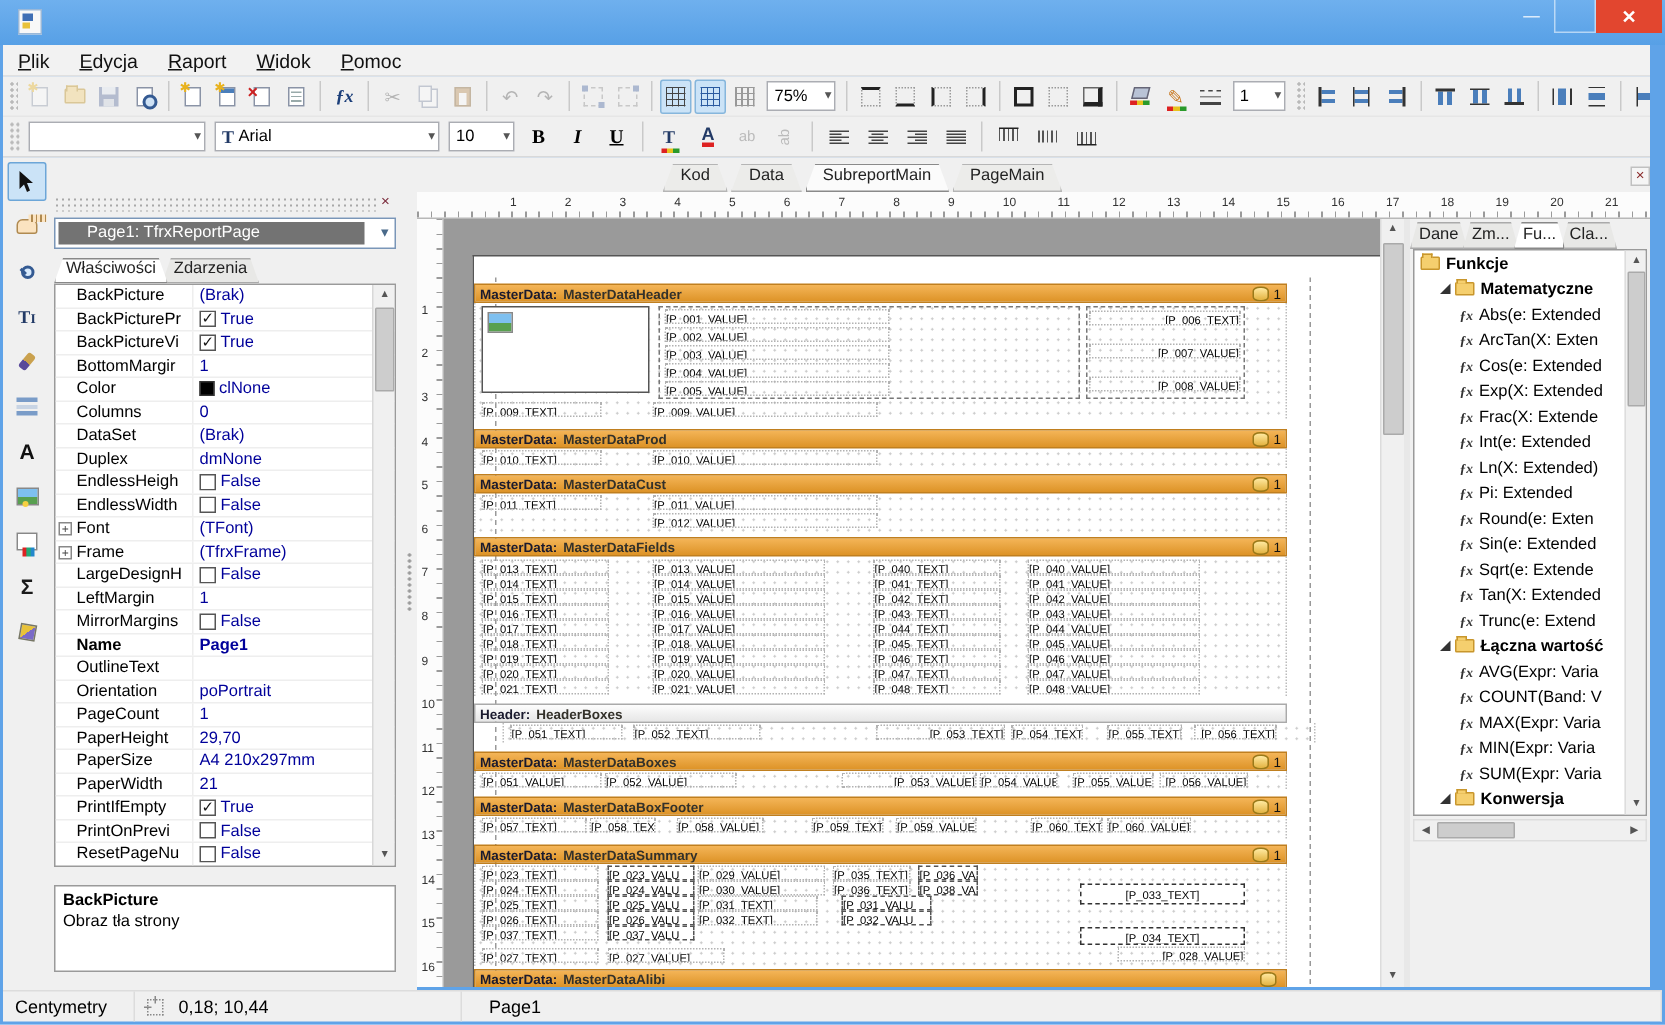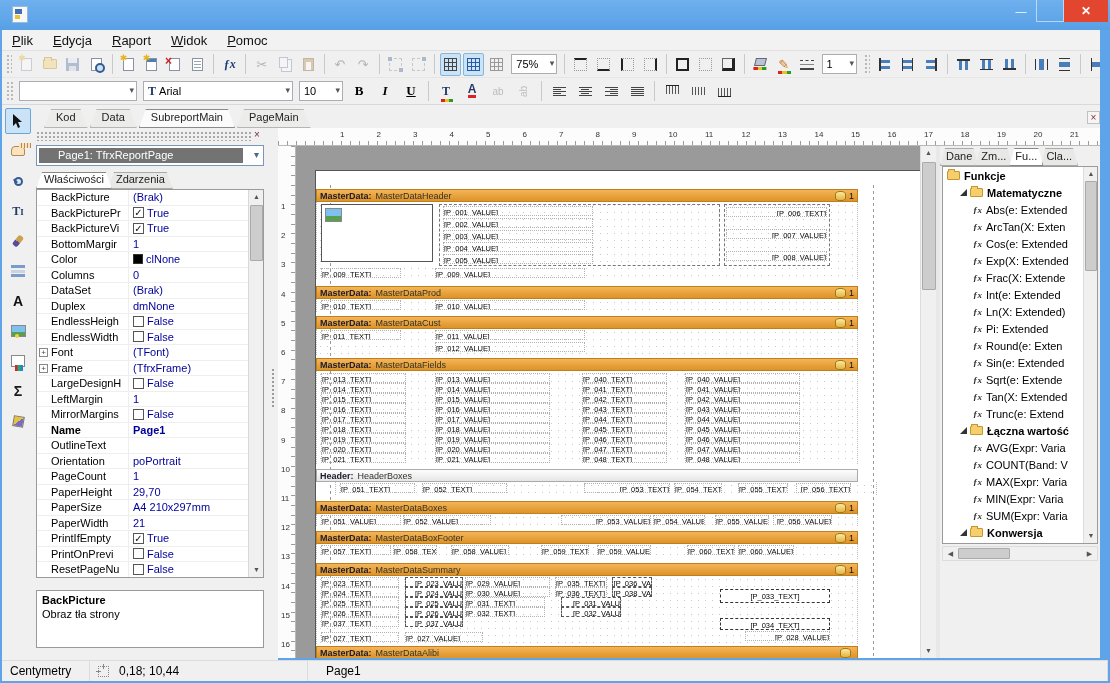--- a/index.html
+++ b/index.html
@@ -95,21 +95,21 @@
   .i-ta { width:13px; height:11px; position:relative; }
   .i-ta::before { content:""; position:absolute; left:0; top:1px; width:13px; height:1px; background:#444; box-shadow:0 4px #444, 0 8px #444; }
   .i-ta::after { content:""; position:absolute; top:3px; width:8px; height:1px; background:#444; box-shadow:0 4px #444; }
   .i-ta-l::after { left:0; } .i-ta-r::after { right:0; } .i-ta-c::after { left:2px; } .i-ta-j::after { left:0; width:13px; }
   .i-va { width:13px; height:12px; background:repeating-linear-gradient(to right,#555 0 1px,transparent 1px 3px); background-repeat:no-repeat; }
   .i-va-t { background-size:13px 8px; background-position:top; border-top:1px solid #222; }
   .i-va-m { background-size:13px 8px; background-position:center; }
   .i-va-b { background-size:13px 8px; background-position:bottom; border-bottom:1px solid #222; }
 
   
-  #tabstrip { position:absolute; left:2px; top:105px; width:1106px; height:23px; background:#f0f0f0; }
+  #tabstrip { position:absolute; left:2px; top:105px; width:1106px; height:23px; background:#f0f0f0;text-align:center; }
   .dtab { position:relative; display:inline-block; height:19px; margin-top:4px; margin-right:2px; padding:2px 12px 0 12px; font-size:11px; color:#222;
          background:#ececea; clip-path:polygon(7px 0, calc(100% - 7px) 0, 100% 100%, 0 100%); box-shadow:inset 0 0 0 1px #b5b5b5; }
   .dtab.active { background:#fbfbfb; font-weight:normal; box-shadow:inset 0 0 0 1px #8a8a8a; }
   #tabs-close { position:absolute; right:8px; top:6px; width:13px; height:13px; font-size:10px; color:#8a2a2a; display:flex; align-items:center; justify-content:center; border:1px solid #c0c0c0; background:#f5f5f5; }
 
   
   #palette { position:absolute; left:2px; top:106px; width:32px; height:554px; background:#f0f0f0; }
   .pal-btn { width:26px; height:26px; margin:2px 0 4px 3px; display:flex; align-items:center; justify-content:center; border:1px solid transparent; border-radius:2px; position:relative; }
   .pal-btn.on { background:#cbe3f7; border-color:#6ca6d8; }
   .p-hand { width:14px; height:10px; background:#fbe3c0; border:1px solid #b08a50; border-radius:4px 4px 2px 2px; }
@@ -168,27 +168,27 @@
   .vnum { position:absolute; left:3px; font-size:8px; color:#333; }
 
   
   #canvas { position:absolute; left:296px; top:146px; width:624px; height:512px; background:#9a9a9a; overflow:hidden; }
   #page { position:absolute; left:19px; top:24px; width:605px; height:488px; background:#fff; border-left:1px solid #555; border-top:1px solid #555; }
   .mline { position:absolute; top:14px; bottom:0; width:1px; background:repeating-linear-gradient(to bottom,#999 0 3px,transparent 3px 6px); }
   .band-hd { position:absolute; left:0; width:542px; height:13px; display:flex; align-items:center; padding:0 3px; font-size:9px; white-space:nowrap; overflow:hidden; }
   .band-hd.orange { background:linear-gradient(#f4b558,#dd9327); border:1px solid #c07f1f; color:#1a1a2e; }
   .band-hd.light { background:linear-gradient(#fdfdfd,#e6e6e6); border:1px solid #aaa; color:#1a1a2e; }
   .band-hd .pfx { font-weight:bold; }
-  .band-hd .bname { margin-left:4px; color:#33312a; }
+  .band-hd .bname { margin-left:4px; color:#33312a;font-weight:bold; }
   .band-hd .badge { position:absolute; right:3px; top:1px; display:flex; align-items:center; gap:3px; font-size:9px; color:#111; }
   .cyl { width:11px; height:10px; background:linear-gradient(#ffe9a0,#e3b341); border:1px solid #9a7a1a; border-radius:5px/3px; }
   .band-ct { position:absolute; left:0; width:542px; background-image:radial-gradient(circle,#c9c9c9 0.7px,transparent 0.9px); background-size:7px 7px; border-left:1px dotted #bbb; border-right:1px dotted #bbb; }
   .fld { position:absolute; font-size:7.5px; line-height:9px; color:#000; white-space:nowrap; overflow:hidden; height:10px; border:1px dotted #b2b2b2; padding-top:1px; }
   .fld.r { text-align:right; } .fld.c { text-align:center; }
-  .fld.dash { border:1px dashed #555; background:#fff;text-align:right; }
+  .fld.dash { border:1px dashed #555; background:#fff; }
   .fld.box { border:1px dashed #777; background:transparent; }
   .fld.dbox { border:1px dashed #333; background:#fff; padding-top:2px; }
   .fld.img { border:1px solid #555; background:#fff; }
   .fld.img::after { content:""; position:absolute; left:3px; top:3px; width:15px; height:12px; border:1px solid #888; background:linear-gradient(#7ec0f0 55%,#58a050 55%); }
 
   
   #cscroll { position:absolute; left:920px; top:146px; width:16px; height:512px; background:#f0f0f0; border-left:1px solid #dcdcdc; }
   #cscroll .sb-thumb { top:16px; height:128px; left:1px; width:14px; }
   #cscroll .dn { position:absolute; bottom:0; }
 

